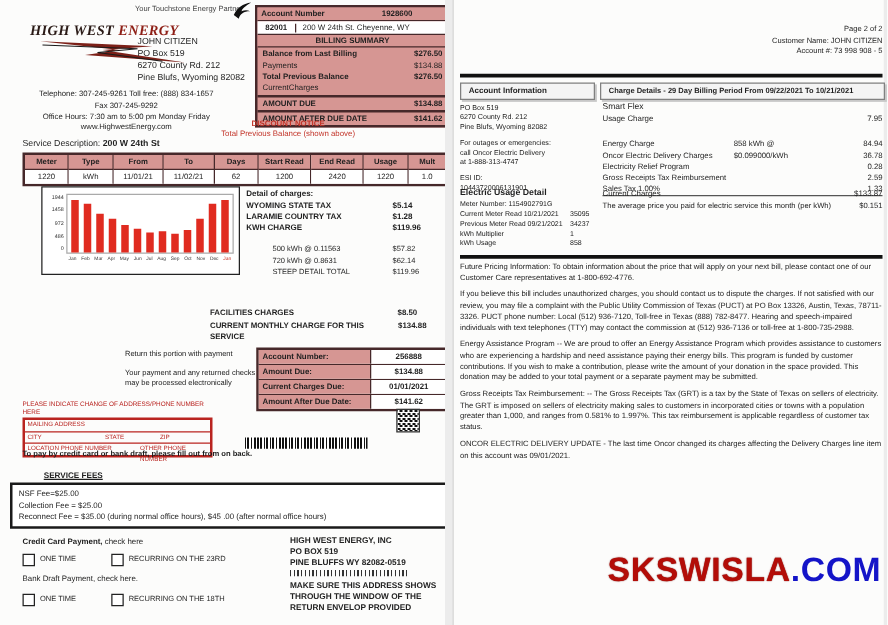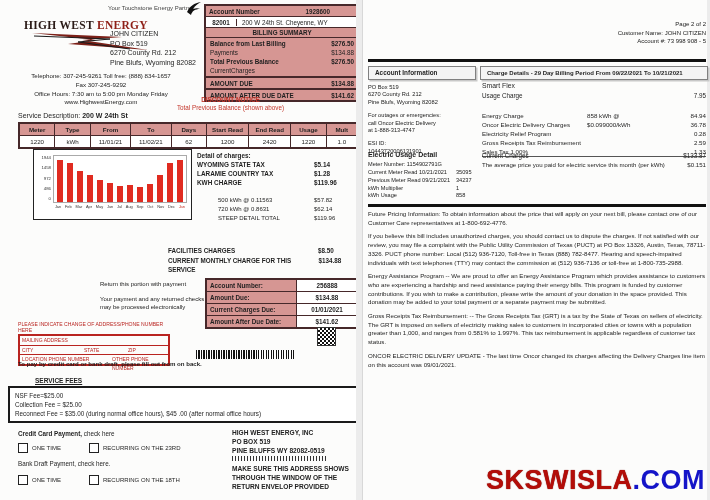--- a/index.html
+++ b/index.html
@@ -3,21 +3,21 @@
 <meta charset="utf-8">
 <style>
   html,body{margin:0;padding:0;background:#ffffff;}
   .sheet{position:relative;width:710px;height:500px;background:#fcfcfb;overflow:hidden;
          font-family:"Liberation Sans",sans-serif;color:#1f1f1f;}
   .abs{position:absolute;}
 
   
   .partner{left:108px;top:5px;font-size:6px;color:#444;}
   .eagle{left:186px;top:1px;}
-  .logo{left:24px;top:19px;font-family:"Liberation Serif",serif;font-weight:bold;font-size:11.5px;letter-spacing:.3px;}
+  .logo{left:24px;top:19px;font-family:"Liberation Serif",serif;font-style:italic;font-weight:bold;font-size:11.5px;letter-spacing:.3px;}
   .logo .w1{color:#2a1a16;} .logo .w2{color:#8e1f16;}
   .swoosh{left:30px;top:30px;}
   .custaddr{left:110px;top:29px;font-size:7px;line-height:9.5px;}
   .contact{left:6px;top:72px;width:190px;text-align:center;font-size:6.2px;line-height:8.8px;color:#222;}
 
   
   .acctbox{left:204px;top:4px;width:152px;border:2px solid #46282a;font-size:6.3px;background:#d69693;}
   .acct-r1{display:flex;align-items:center;height:10px;background:#d69693;border-bottom:1px solid #46282a;}
   .acct-r1 .l{font-weight:bold;padding-left:3px;}
   .acct-r1 .v{margin-left:auto;margin-right:28px;font-weight:bold;}
@@ -140,21 +140,21 @@
   .cl-row .val{text-align:right;}
   .cl-row.underline{border-bottom:1.5px solid #555;}
   .totrow{left:482px;top:152px;width:224px;display:flex;font-size:6.3px;}
   .totrow .v{margin-left:auto;}
   .avgrow{left:482px;top:161px;width:224px;display:flex;font-size:6.1px;}
   .avgrow .v{margin-left:auto;}
 
   .paras{left:368px;top:210px;width:338px;font-size:6.15px;line-height:8.7px;color:#1c1c1c;}
   .paras p{margin:0 0 5px 0;}
 
-  .watermark{left:486px;top:441px;font-size:27px;font-weight:bold;letter-spacing:.5px;white-space:nowrap;margin-top:24px;}
+  .watermark{left:486px;top:441px;font-size:27px;font-weight:bold;letter-spacing:.5px;white-space:nowrap;}
   .wm-l{color:#b30d08;text-shadow:0 0 1px #6d0502;}
   .wm-r{color:#1414c8;}
 </style>
 </head>
 <body>
 
 <div class="sheet">
 
   <div class="abs partner">Your Touchstone Energy Partner</div>
   <div class="abs eagle">

